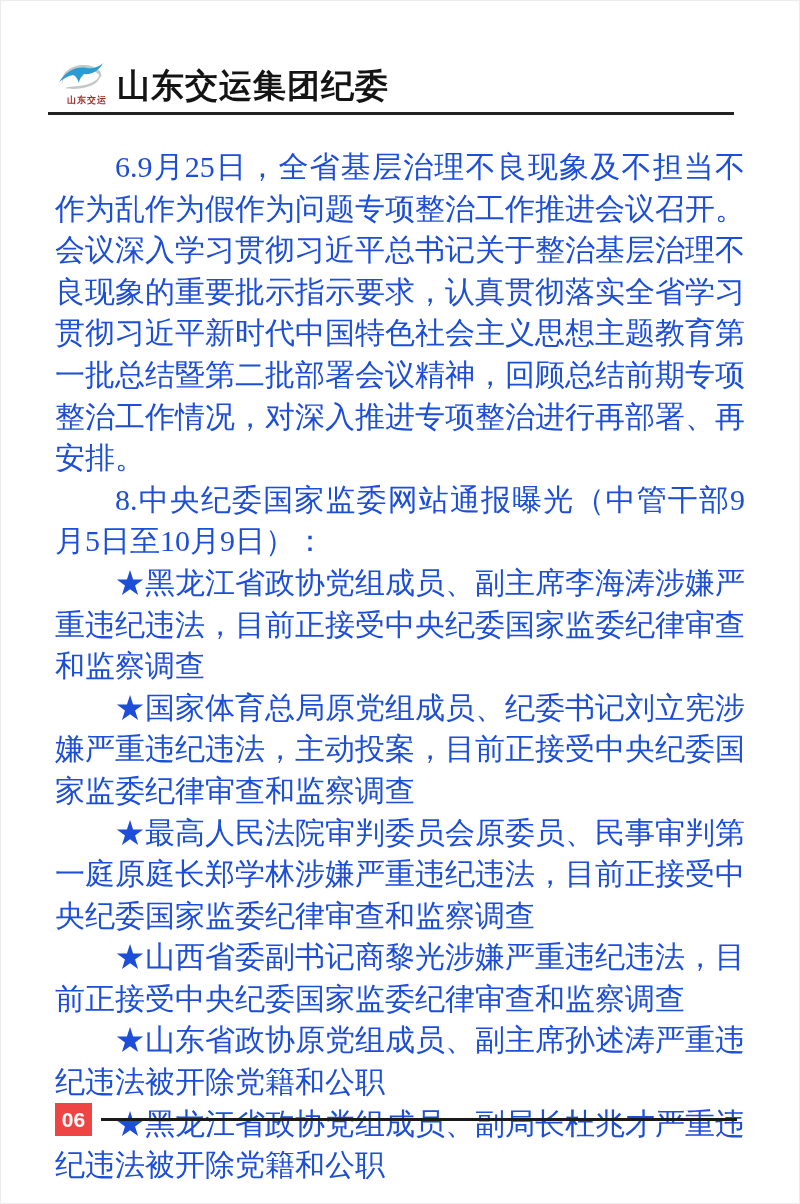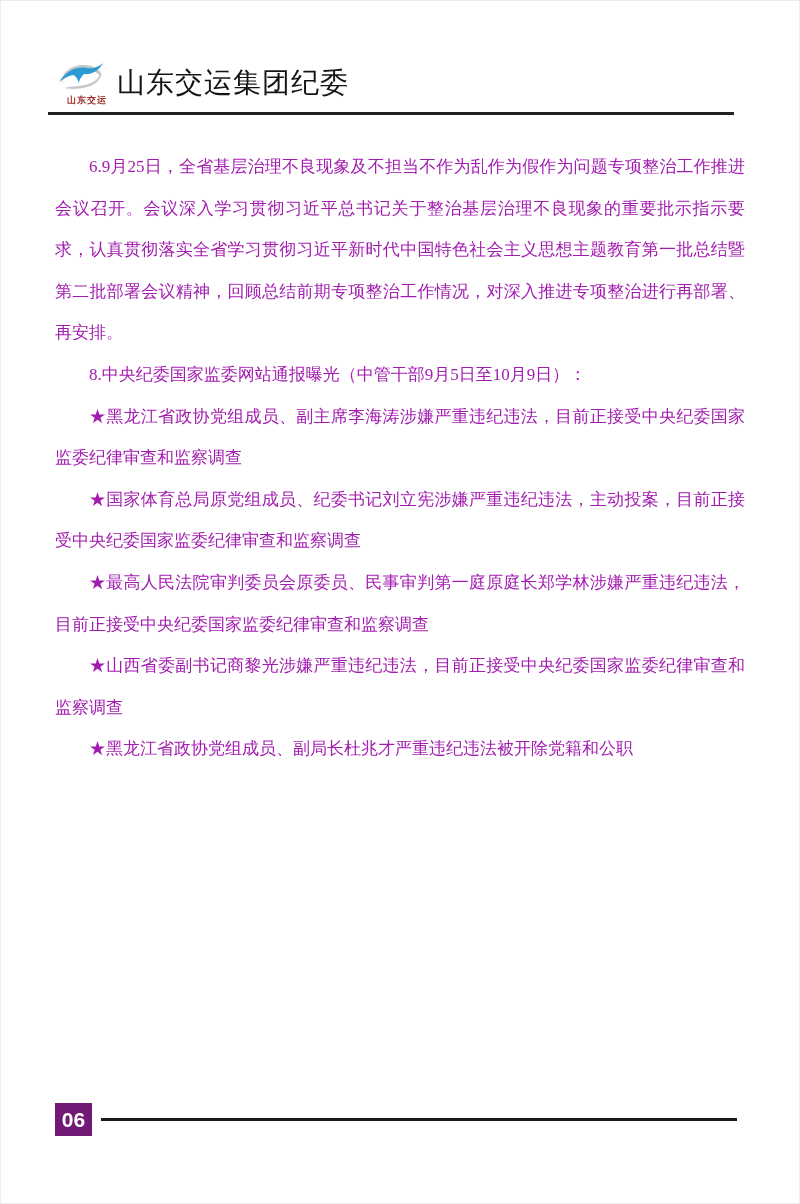--- a/index.html
+++ b/index.html
@@ -21,44 +21,44 @@
   .logo svg { display: block; margin: 0 auto; }
   .logo-text {
     display: block; margin-top: -2px;
     font-family: "Liberation Sans", sans-serif;
     font-size: 9px; font-weight: 700; letter-spacing: 1px;
     color: #9e2b25;
   }
   .page-title {
     position: absolute; left: 62px; top: 8px;
     font-family: "Liberation Sans", "DejaVu Sans", sans-serif;
-    font-size: 28px; font-weight: 400; color: #141414;
+    font-size: 33px; font-weight: 700; color: #141414;
     letter-spacing: 1px; white-space: nowrap;
   }
   .header-rule {
     position: absolute; top: 112px; left: 48px;
     width: 686px; height: 3px; background: #222222;
   }
   
   .body-text {
     position: absolute; top: 146px; left: 55px; width: 690px;
-    font-size: 17px; line-height: 41.6px; color: #a21caf;
+    font-size: 30px; line-height: 41.6px; color: #1d4ed8;
   }
   .body-text p {
     text-indent: 2em;
     text-align: justify;
     text-align-last: left;
     text-justify: inter-ideograph;
   }
   
   .footer { position: absolute; top: 1103px; left: 55px; width: 690px; height: 34px; }
   .page-num {
     position: absolute; left: 0; top: 0;
     width: 37px; height: 33px;
-    background: #701a75; color: #ffffff;
+    background: #ef4444; color: #ffffff;
     font-family: "Liberation Sans", sans-serif;
     font-size: 21px; font-weight: 700;
     display: flex; align-items: center; justify-content: center;
   }
   .footer-rule {
     position: absolute; left: 46px; top: 15px;
     width: 636px; height: 3px; background: #1a1a1a;
   }
 </style>
 </head>
@@ -82,20 +82,21 @@
 
   <div class="header-rule"></div>
 
   <div class="body-text">
     <p>6.9月25日，全省基层治理不良现象及不担当不作为乱作为假作为问题专项整治工作推进会议召开。会议深入学习贯彻习近平总书记关于整治基层治理不良现象的重要批示指示要求，认真贯彻落实全省学习贯彻习近平新时代中国特色社会主义思想主题教育第一批总结暨第二批部署会议精神，回顾总结前期专项整治工作情况，对深入推进专项整治进行再部署、再安排。</p>
     <p>8.中央纪委国家监委网站通报曝光（中管干部9月5日至10月9日）：</p>
     <p>★黑龙江省政协党组成员、副主席李海涛涉嫌严重违纪违法，目前正接受中央纪委国家监委纪律审查和监察调查</p>
     <p>★国家体育总局原党组成员、纪委书记刘立宪涉嫌严重违纪违法，主动投案，目前正接受中央纪委国家监委纪律审查和监察调查</p>
     <p>★最高人民法院审判委员会原委员、民事审判第一庭原庭长郑学林涉嫌严重违纪违法，目前正接受中央纪委国家监委纪律审查和监察调查</p>
     <p>★山西省委副书记商黎光涉嫌严重违纪违法，目前正接受中央纪委国家监委纪律审查和监察调查</p>
+    <p>★山东省政协原党组成员、副主席孙述涛严重违纪违法被开除党籍和公职</p>
     <p>★黑龙江省政协党组成员、副局长杜兆才严重违纪违法被开除党籍和公职</p>
   </div>
 
   <div class="footer">
     <div class="page-num">06</div>
     <div class="footer-rule"></div>
   </div>
 
 </div>
 

